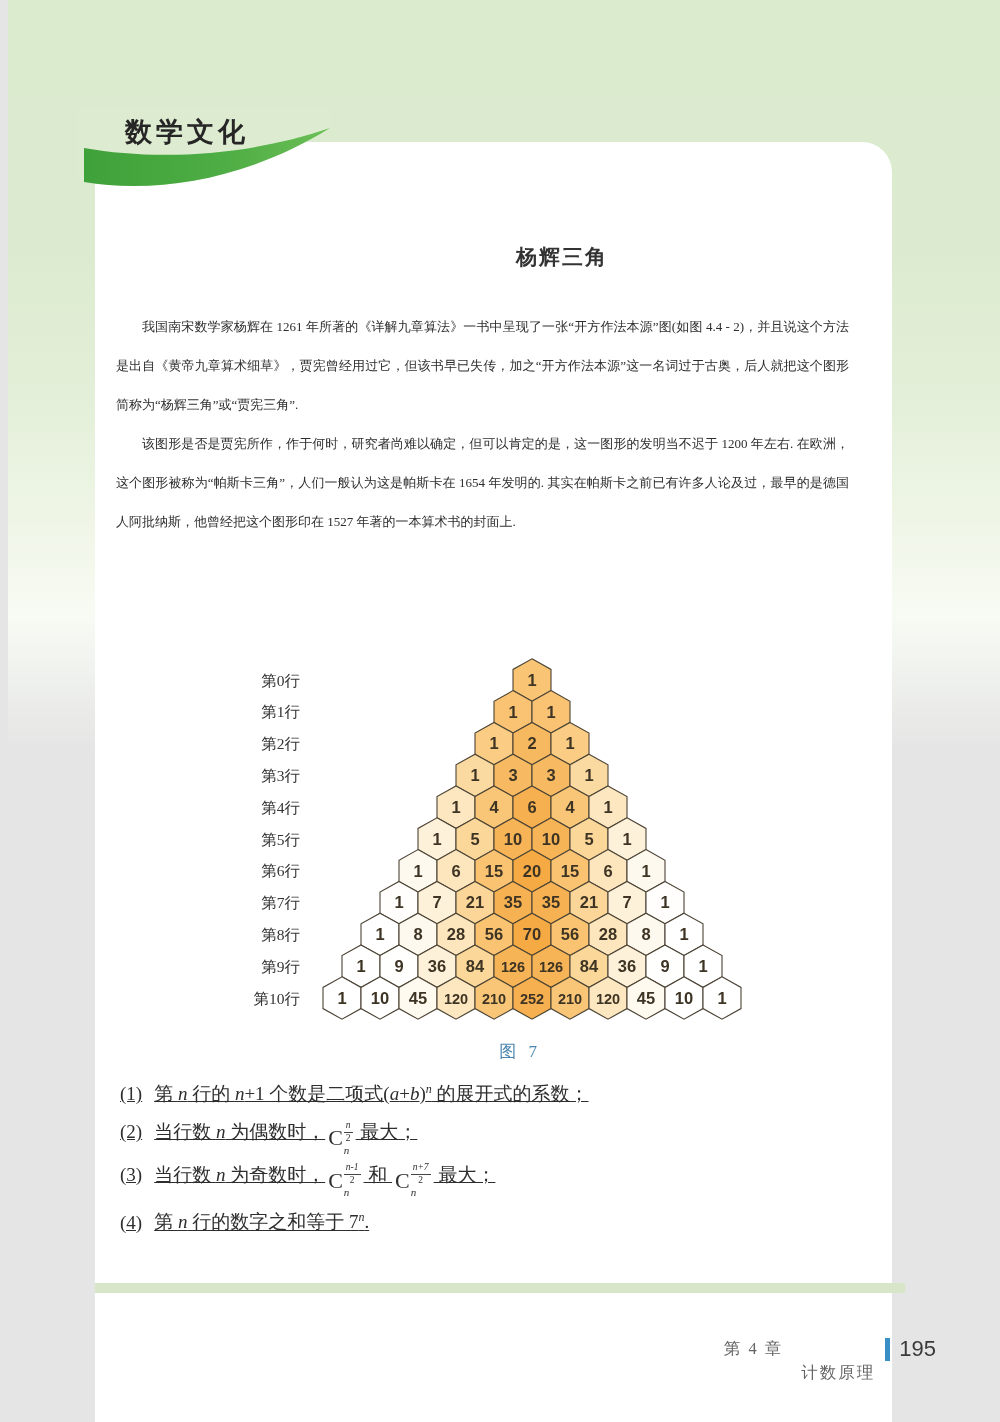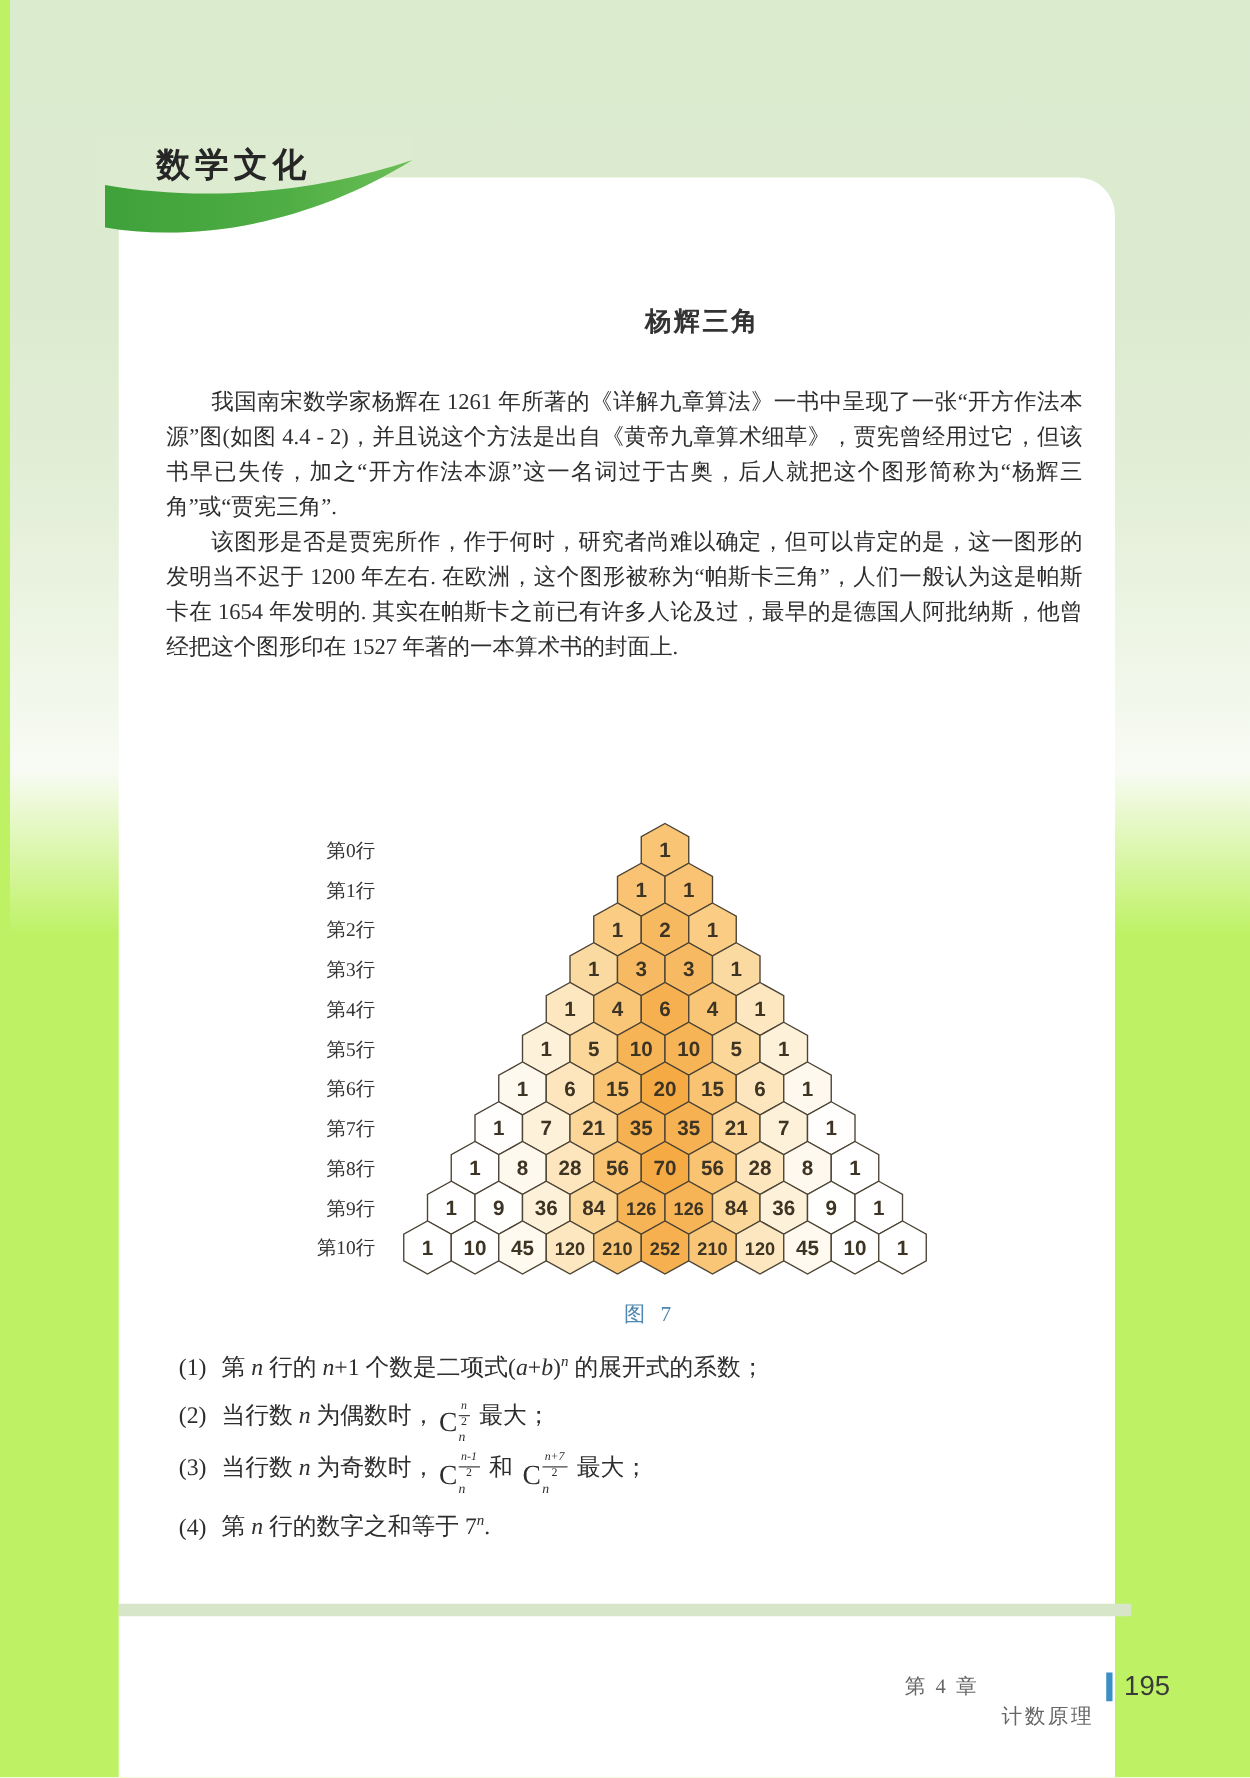--- a/index.html
+++ b/index.html
@@ -1,44 +1,44 @@
 <!DOCTYPE html>
 <html><head>
 <meta charset="utf-8">
 <style>
   html,body{margin:0;padding:0;background:#fff;}
-  .page{position:relative;width:1000px;height:1422px;background:#bef264;overflow:hidden;
+  .page{position:relative;width:1000px;height:1422px;background:#e5e5e5;overflow:hidden;
         font-family:"Liberation Serif", serif;}
   
   .green-bg{position:absolute;left:8px;top:0;width:992px;height:880px;
     background:linear-gradient(180deg,#dbebce 0%,#dcebcf 28%,#e3efd8 45%,#eef5e5 58%,#f8fbf4 70%,rgba(255,255,255,0) 85%);}
   
   .panel{position:absolute;left:95px;top:142px;width:797px;height:1280px;background:#ffffff;
          border-top-right-radius:30px;}
   
   .head-label{position:absolute;left:125px;top:114px;font-family:"Liberation Sans",sans-serif;
     font-weight:bold;font-size:27px;letter-spacing:4px;color:#262626;}
   .swoosh{position:absolute;left:78px;top:108px;}
   
   .title{position:absolute;left:95px;top:243px;width:934px;text-align:center;
     font-size:21px;font-weight:bold;color:#333;letter-spacing:2px;}
   
-  .bodytext{position:absolute;left:133px;top:307px;width:733px;font-size:18px;line-height:28px;
+  .bodytext{position:absolute;left:116px;top:307px;width:733px;font-size:13px;line-height:39px;
     color:#2e2e2e;text-align:justify;}
   .bodytext p{margin:0;text-indent:2em;}
   
   .triangle-wrap{position:absolute;left:230px;top:650px;width:580px;height:380px;text-align:center;}
   .row-label{font-family:"Liberation Serif",serif;font-size:15.5px;fill:#333;text-anchor:end;}
   .cell-num{font-family:"Liberation Sans",sans-serif;font-weight:bold;font-size:16.5px;
     fill:#3e3424;text-anchor:middle;}
   .cell-num.small{font-size:14.5px;}
   .fig-caption{position:absolute;left:230px;top:1040px;width:580px;text-align:center;
     font-size:17px;color:#4d86ae;letter-spacing:4px;}
   
-  .props{position:absolute;left:143px;top:1070px;width:745px;font-size:19px;color:#2e2e2e;}
+  .props{position:absolute;left:120px;top:1070px;width:745px;font-size:19px;color:#2e2e2e;text-decoration:underline;}
   .prop{line-height:38px;white-space:nowrap;}
   .prop .no{margin-right:12px;}
   .vn{font-style:italic;font-family:"Liberation Serif",serif;}
   sup.exp{font-size:12px;}
   .cnk{display:inline-flex;align-items:center;line-height:1;vertical-align:-7px;margin:0 3px;}
   .cl{font-size:22px;font-family:"Liberation Serif",serif;}
   .stk{display:inline-flex;flex-direction:column;align-items:flex-start;justify-content:center;margin-left:1px;}
   .fr{display:inline-flex;flex-direction:column;align-items:center;font-size:9.5px;line-height:1.05;color:#2e2e2e;}
   .fn{border-bottom:1px solid #444;padding:0 2px 1px;}
   .fd{padding-top:1px;}

